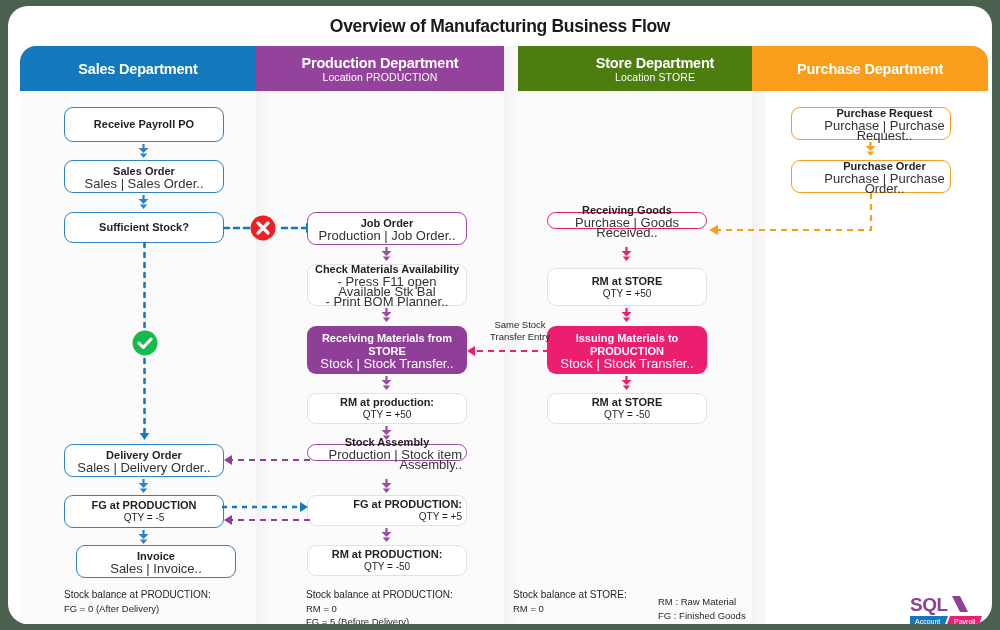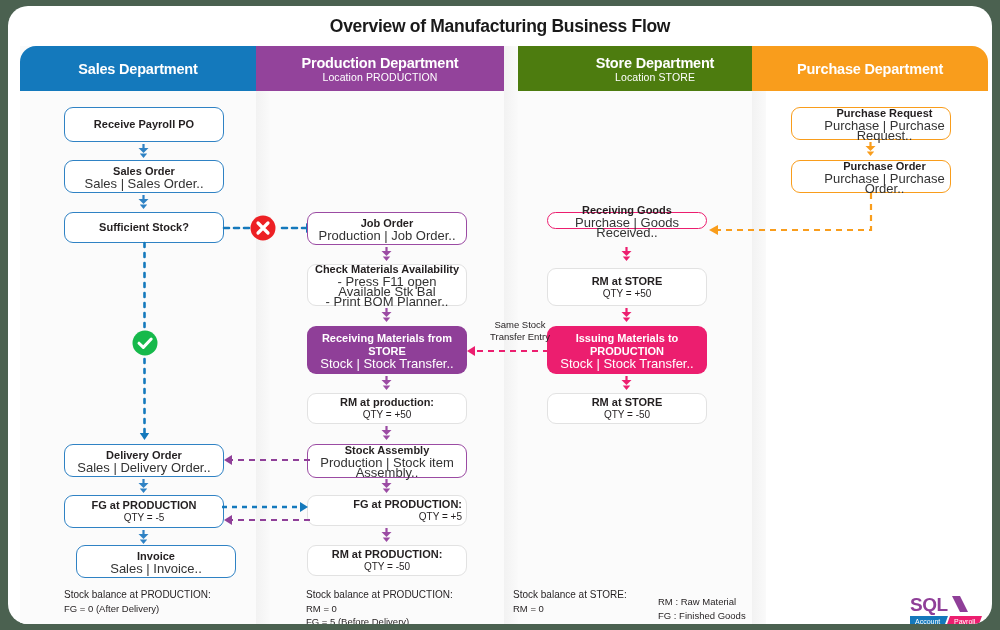--- a/index.html
+++ b/index.html
@@ -265,21 +265,21 @@
     </div>
 
     <div class="vdown" style="left:372px;top:420px;">
       <svg width="13" height="16" viewBox="0 0 13 16">
         <path d="M6.5 0 V5" stroke="#9b4ba3" stroke-width="2.2" fill="none"></path>
         <path d="M1.5 4 L11.5 4 L6.5 9 Z" fill="#9b4ba3"></path>
         <path d="M2.8 9.5 L10.2 9.5 L6.5 14 Z" fill="#9b4ba3"></path>
       </svg>
     </div>
 
-    <div class="box b-purple" style="left:299px;top:438px;width:160px;height:34px;">
+    <div class="box b-purple" style="left:299px;top:438px;width:160px;height:17px;text-align:right;">
       <div class="t1">Stock Assembly</div>
       <div class="t2">Production  |  Stock item Assembly..</div>
     </div>
 
     <div class="vdown" style="left:372px;top:473px;">
       <svg width="13" height="16" viewBox="0 0 13 16">
         <path d="M6.5 0 V5" stroke="#9b4ba3" stroke-width="2.2" fill="none"></path>
         <path d="M1.5 4 L11.5 4 L6.5 9 Z" fill="#9b4ba3"></path>
         <path d="M2.8 9.5 L10.2 9.5 L6.5 14 Z" fill="#9b4ba3"></path>
       </svg>

